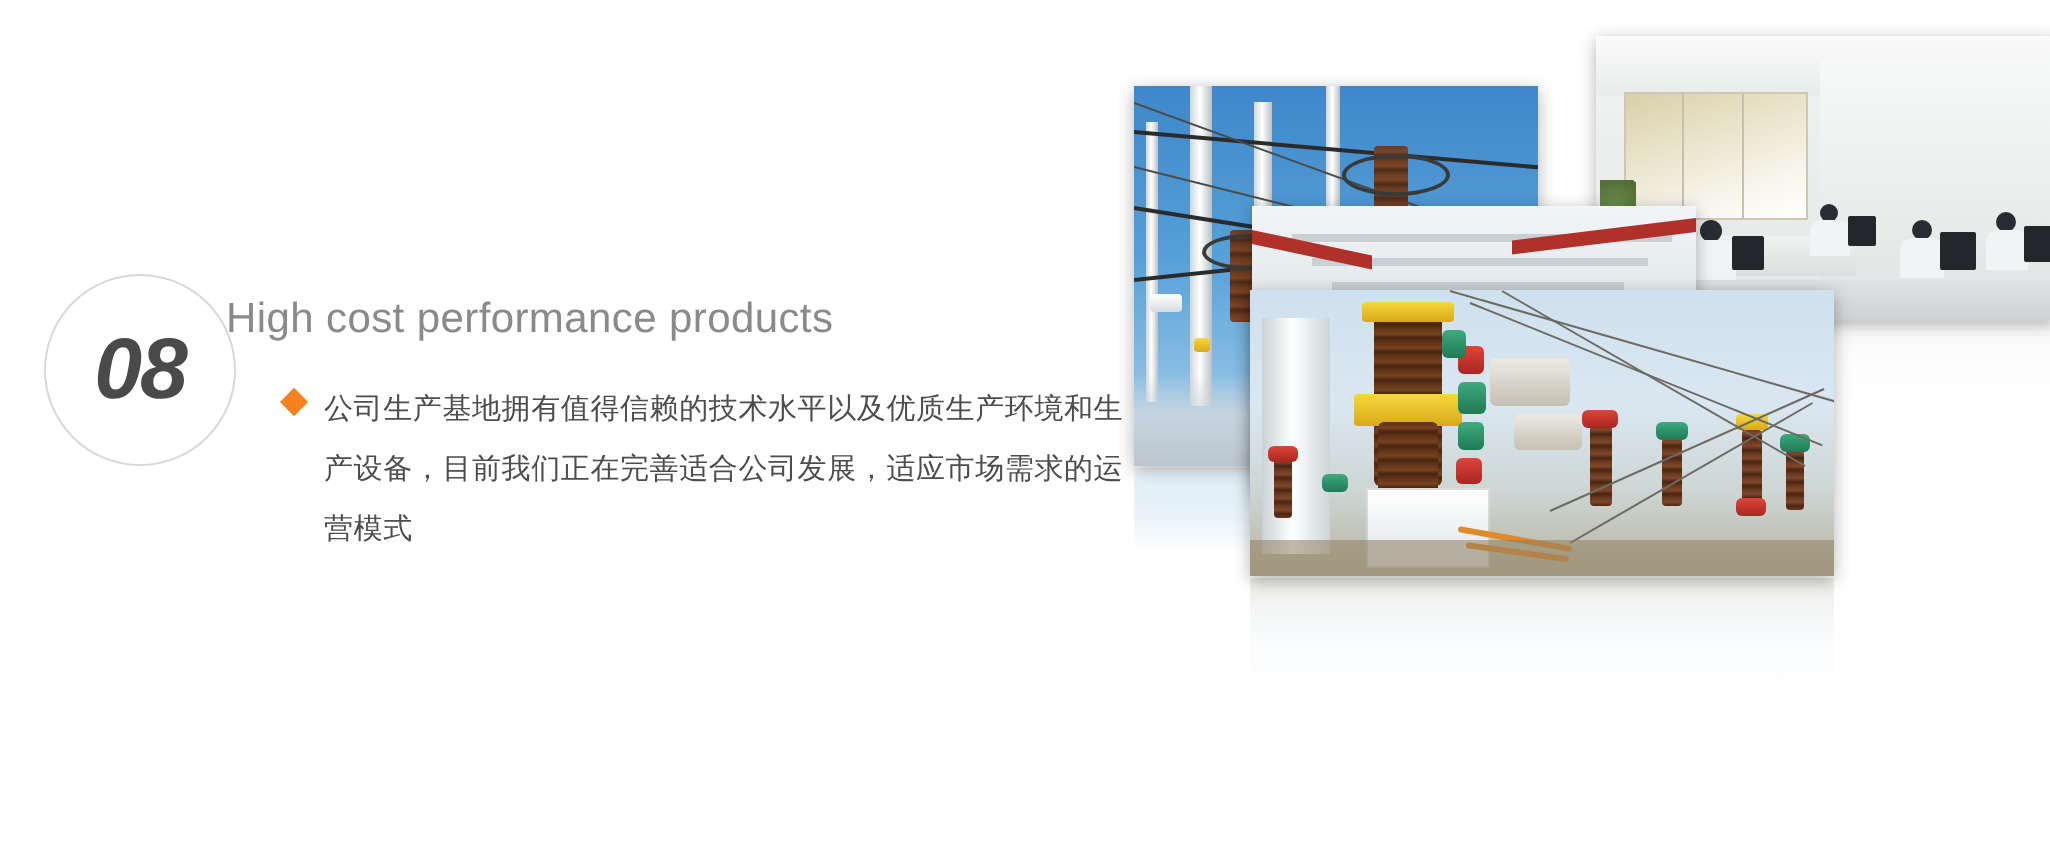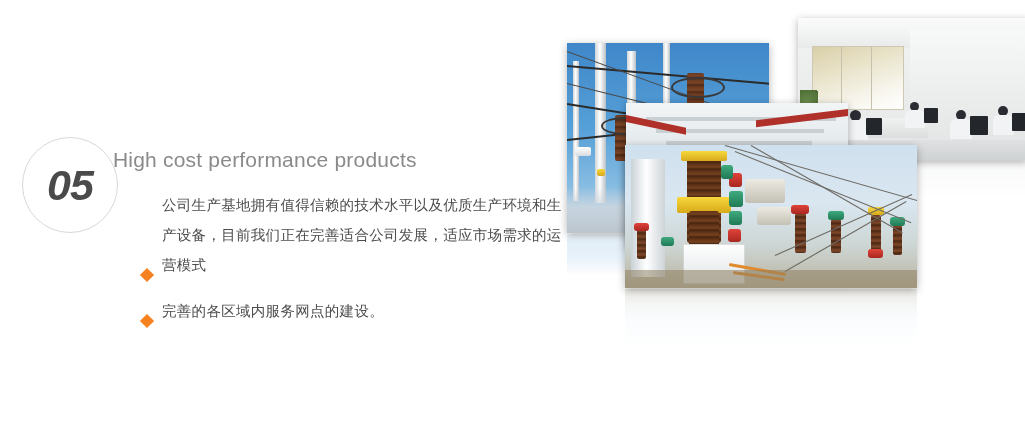--- a/index.html
+++ b/index.html
@@ -66,21 +66,21 @@
   }
 
   .bullets {
     position: absolute;
     left: 142px;
     top: 190px;
     width: 420px;
   }
   .bullet-row {
     display: flex;
-    align-items: flex-end;
+    align-items: flex-start;
     margin-bottom: 16px;
   }
   .diamond {
     width: 10px;
     height: 10px;
     background: #f5821f;
     transform: rotate(45deg);
     flex: 0 0 auto;
     margin-top: 6px;
     margin-right: 10px;
@@ -284,33 +284,29 @@
   .rf-work { left:86px; top:247px; width:222px; height:44px; z-index:1; }
   .rf-sub  { left:27px; top:234px; width:202px; height:42px; z-index:1; }
   .rf-work2{ left:258px; top:161px; width:230px; height:40px; z-index:1; }
 </style>
 </head>
 <body>
 
 <div class="stage">
 
   <div class="badge-circle">
-    <span class="badge-number">05</span>
+    <span class="badge-number">08</span>
   </div>
 
   <div class="subhead">High cost performance products</div>
 
   <div class="bullets">
     <div class="bullet-row">
       <span class="diamond"></span>
       <span class="bullet-text">公司生产基地拥有值得信赖的技术水平以及优质生产环境和生产设备，目前我们正在完善适合公司发展，适应市场需求的运营模式</span>
-    </div>
-    <div class="bullet-row">
-      <span class="diamond"></span>
-      <span class="bullet-text">完善的各区域内服务网点的建设。</span>
     </div>
   </div>
 
   <div class="collage">
 
     <div class="photo ph-office">
       <div class="photo-inner office-bg">
         <div class="office-ceiling"></div>
         <div class="office-wall-right"></div>
         <div class="office-glass"></div>

